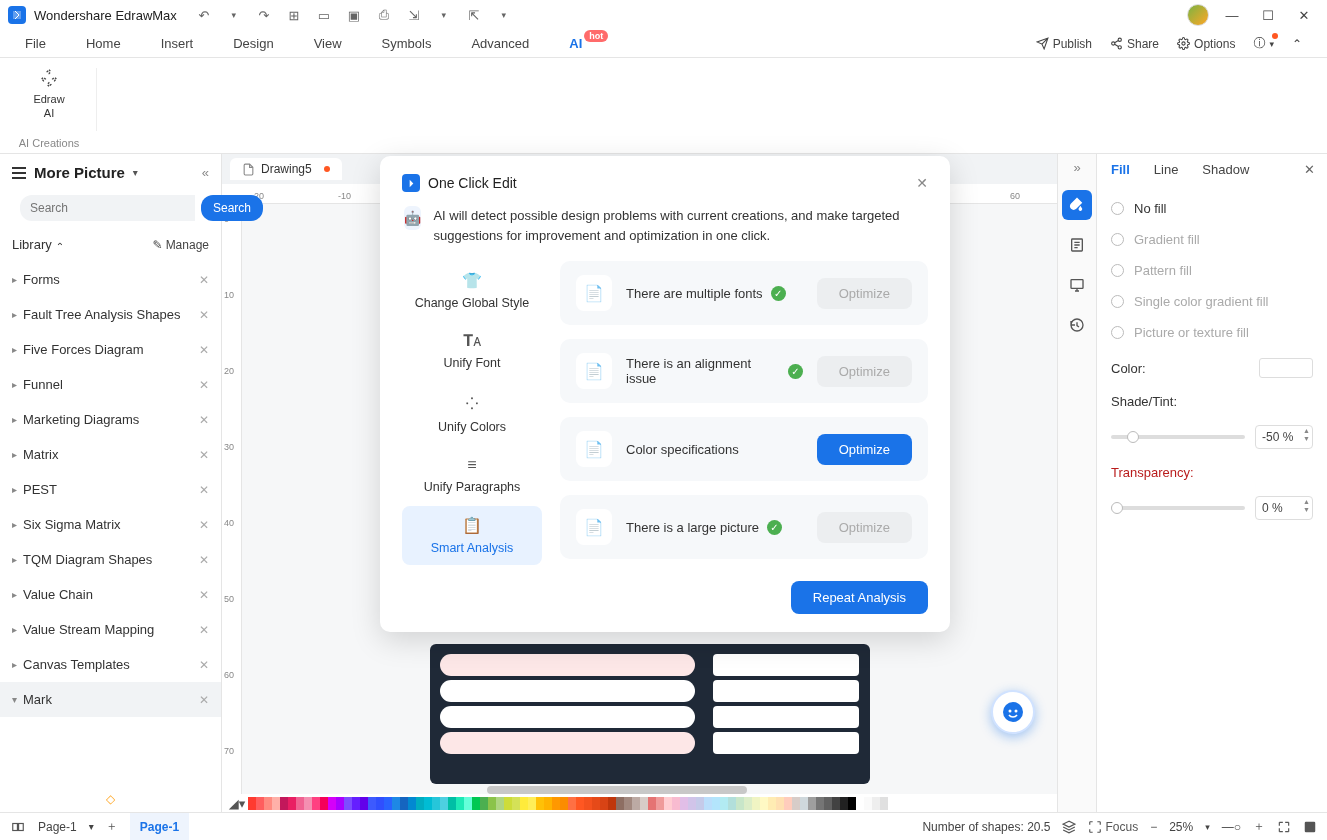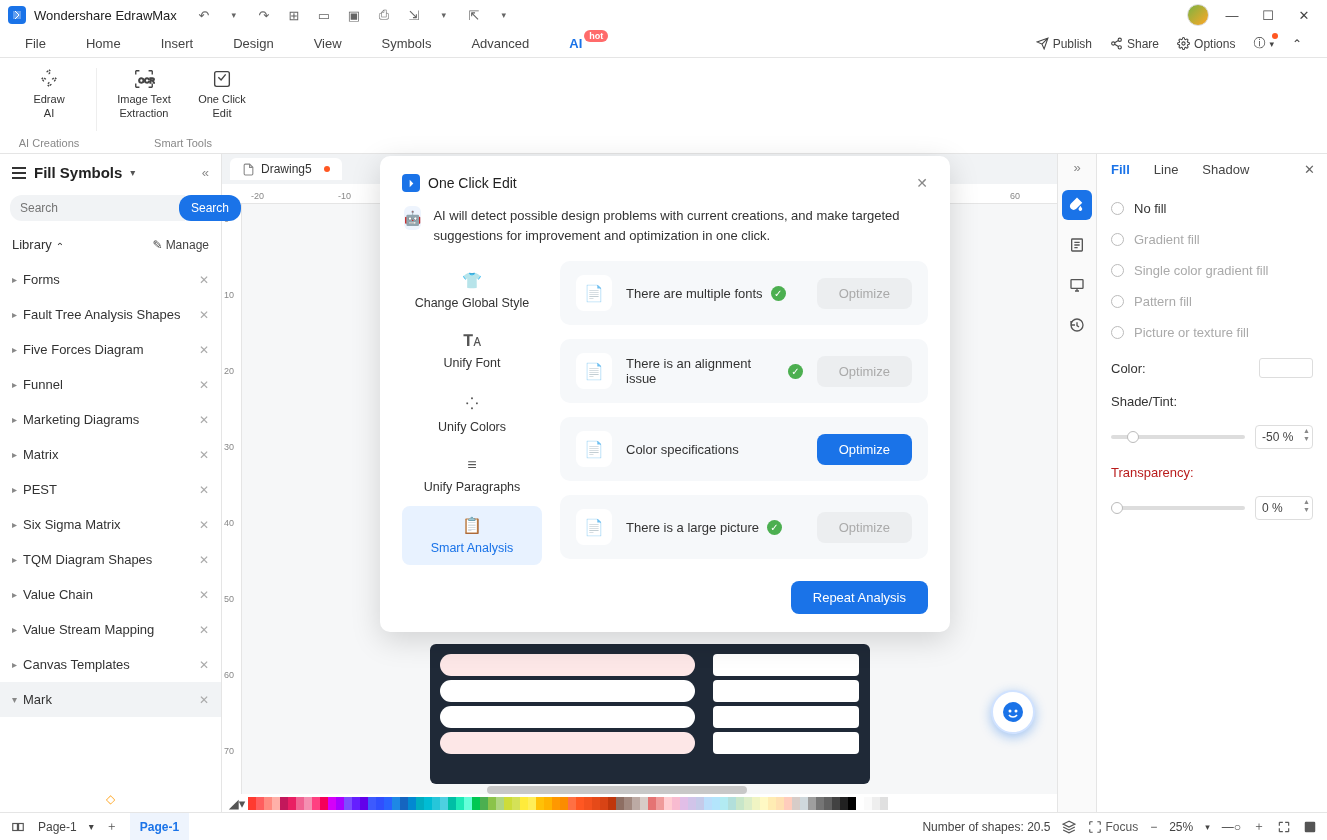--- a/index.html
+++ b/index.html
@@ -39,21 +39,21 @@
 .main { display: flex; height: calc(100% - 30px - 28px - 96px - 28px); position: relative; }
 
 
 .left-panel { width: 222px; border-right: 1px solid #e5e5e5; display: flex; flex-direction: column; background: #fff; }
 .lp-header { display: flex; align-items: center; padding: 10px 12px; gap: 8px; }
 .lp-header .hamburger { display: flex; flex-direction: column; gap: 3px; }
 .lp-header .hamburger span { width: 14px; height: 2px; background: #333; }
 .lp-header .title { font-size: 15px; font-weight: 600; color: #222; }
 .lp-header .caret { font-size: 10px; color: #555; }
 .lp-header .collapse { margin-left: auto; color: #888; cursor: pointer; }
-.lp-search { display: flex; padding: 4px 10px 10px 10px; gap: 0; justify-content: space-between; }
+.lp-search { display: flex; padding: 4px 10px 10px 20px; gap: 12px; justify-content: space-between; }
 .lp-search input { flex: 1; border: none; background: #f1f3f5; padding: 6px 10px; font-size: 12px; color: #666; border-radius: 12px 0 0 12px; outline: none; }
 .lp-search button { background: #1a73e8; color: #fff; border: none; padding: 6px 12px; font-size: 12px; border-radius: 12px; cursor: pointer; margin-left: -6px; z-index: 1; }
 .lp-libhdr { display: flex; align-items: flex-end; padding: 6px 12px 10px; font-size: 13px; color: #333; }
 .lp-libhdr .manage { margin-left: auto; color: #444; cursor: pointer; font-size: 12px; display: flex; align-items: center; gap: 3px; }
 .lp-list { flex: 1; overflow-y: auto; }
 .lp-item { display: flex; align-items: center; padding: 10px 12px; font-size: 13px; color: #333; cursor: pointer; }
 .lp-item .chev { margin-right: 6px; color: #888; font-size: 10px; }
 .lp-item .close { margin-left: auto; color: #aaa; font-size: 12px; cursor: pointer; }
 .lp-item.active { background: #f1f3f5; font-weight: 500; }
 .lp-footer-dot { text-align: center; padding: 6px 0; color: #ffa726; font-size: 12px; }
@@ -222,57 +222,32 @@
               <path d="M12 2l2 2-2 2-2-2z M4 12l2-2 2 2-2 2z M20 12l-2-2-2 2 2 2z M12 20l-2-2 2-2 2 2z" stroke-dasharray="2 2"></path>
             </svg>
           </div>
         <span style="white-space:pre-line;">Edraw
 AI</span>
       </div>
     </div>
     <div class="ribbon-group-label">AI Creations</div>
   </div>
   <div class="ribbon-sep"></div>
-  <div class="ribbon-group">
-    <div class="ribbon-group-tools">
-      <div class="ribbon-tool">
-        <div class="icon">
-            <svg width="22" height="22" viewBox="0 0 24 24" fill="none" stroke="currentColor" stroke-width="1.5">
-              <path d="M3 3h4M17 3h4M3 21h4M17 21h4M3 3v4M21 3v4M3 17v4M21 17v4"></path>
-              <text x="6" y="16" font-size="8" fill="currentColor">OCR</text>
-            </svg>
-          </div>
-        <span style="white-space:pre-line;">Image Text
-Extraction</span>
-      </div>
-      <div class="ribbon-tool">
-        <div class="icon">
-            <svg width="22" height="22" viewBox="0 0 24 24" fill="none" stroke="currentColor" stroke-width="1.5">
-              <rect x="4" y="4" width="16" height="16" rx="2"></rect>
-              <path d="M8 10l3 3 5-6"></path>
-            </svg>
-          </div>
-        <span style="white-space:pre-line;">One Click
-Edit</span>
-      </div>
-    </div>
-    <div class="ribbon-group-label">Smart Tools</div>
-  </div>
 </div>
 
 <div class="main">
 
   <div class="left-panel">
     <div class="lp-header">
       <div class="hamburger">
           <span></span>
           <span></span>
           <span></span>
         </div>
-      <div class="title">Fill Symbols</div>
+      <div class="title">More Picture</div>
       <span class="caret">▾</span>
       <span class="collapse">«</span>
     </div>
     <div class="lp-search">
       <input placeholder="Search" style="">
       <button>Search</button>
     </div>
     <div class="lp-libhdr">
       <span>Library</span>
       <span style="margin-left:4px;font-size:10px;">⌃</span>
@@ -529,25 +504,25 @@
           <div class="rp-radio enabled">
             <span class="circle"></span>
             <span>No fill</span>
           </div>
           <div class="rp-radio">
             <span class="circle"></span>
             <span>Gradient fill</span>
           </div>
           <div class="rp-radio">
             <span class="circle"></span>
-            <span>Single color gradient fill</span>
+            <span>Pattern fill</span>
           </div>
           <div class="rp-radio">
             <span class="circle"></span>
-            <span>Pattern fill</span>
+            <span>Single color gradient fill</span>
           </div>
           <div class="rp-radio">
             <span class="circle"></span>
             <span>Picture or texture fill</span>
           </div>
         </div>
       <div class="rp-row">
         <span>Color:</span>
         <div class="color-chip"></div>
       </div>

